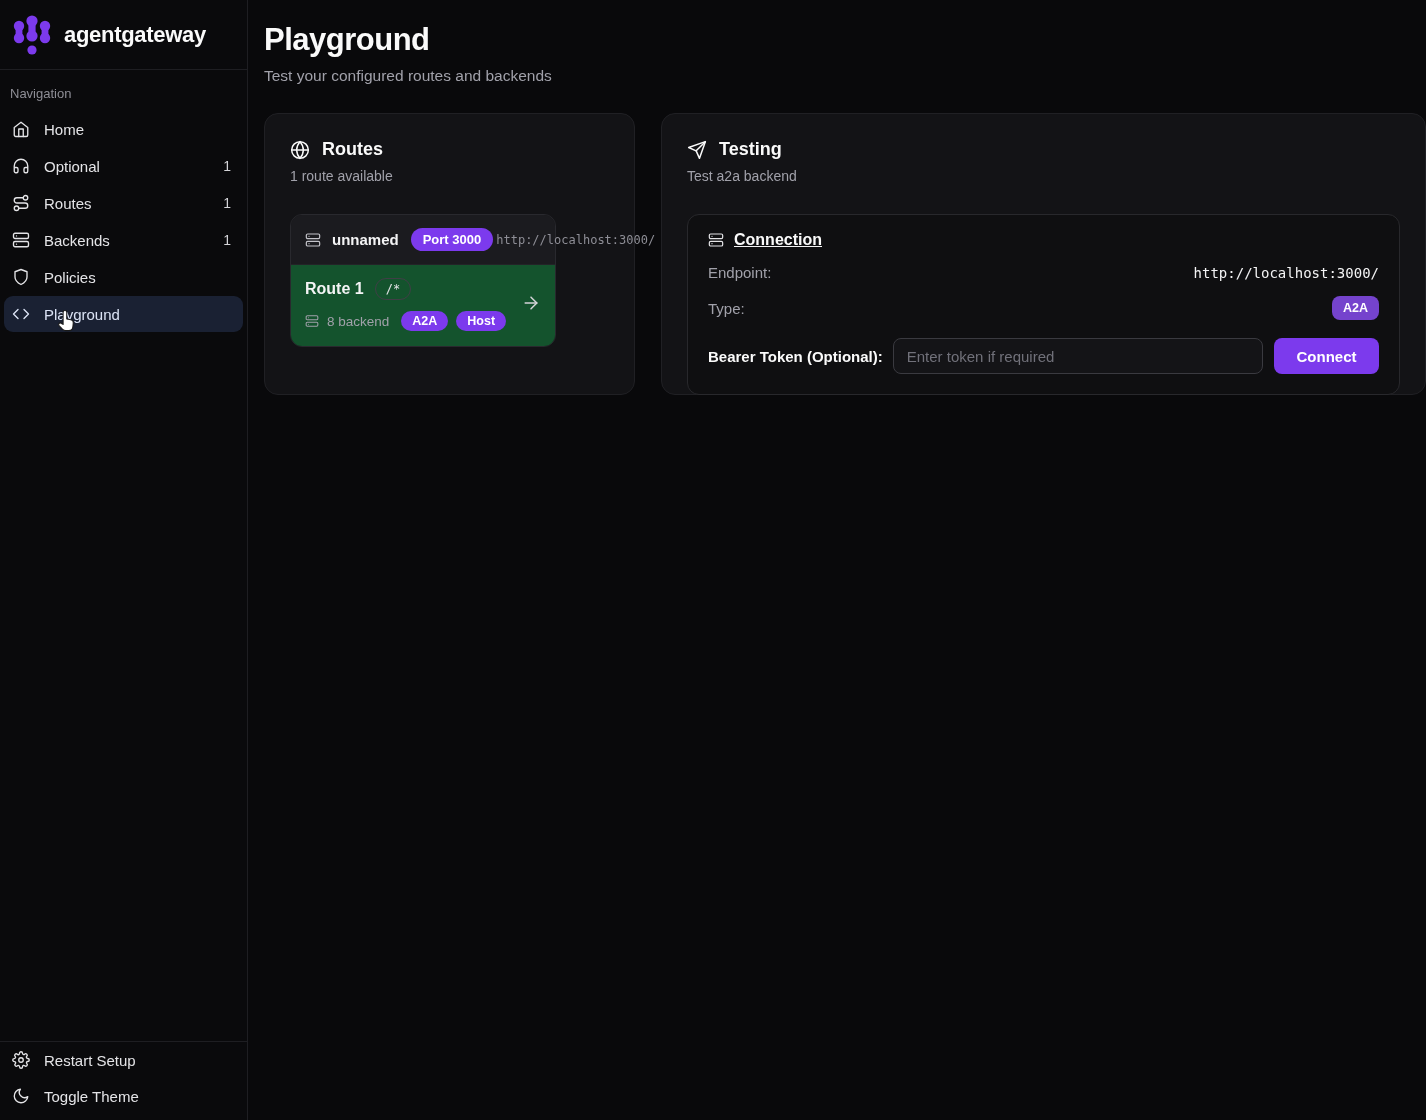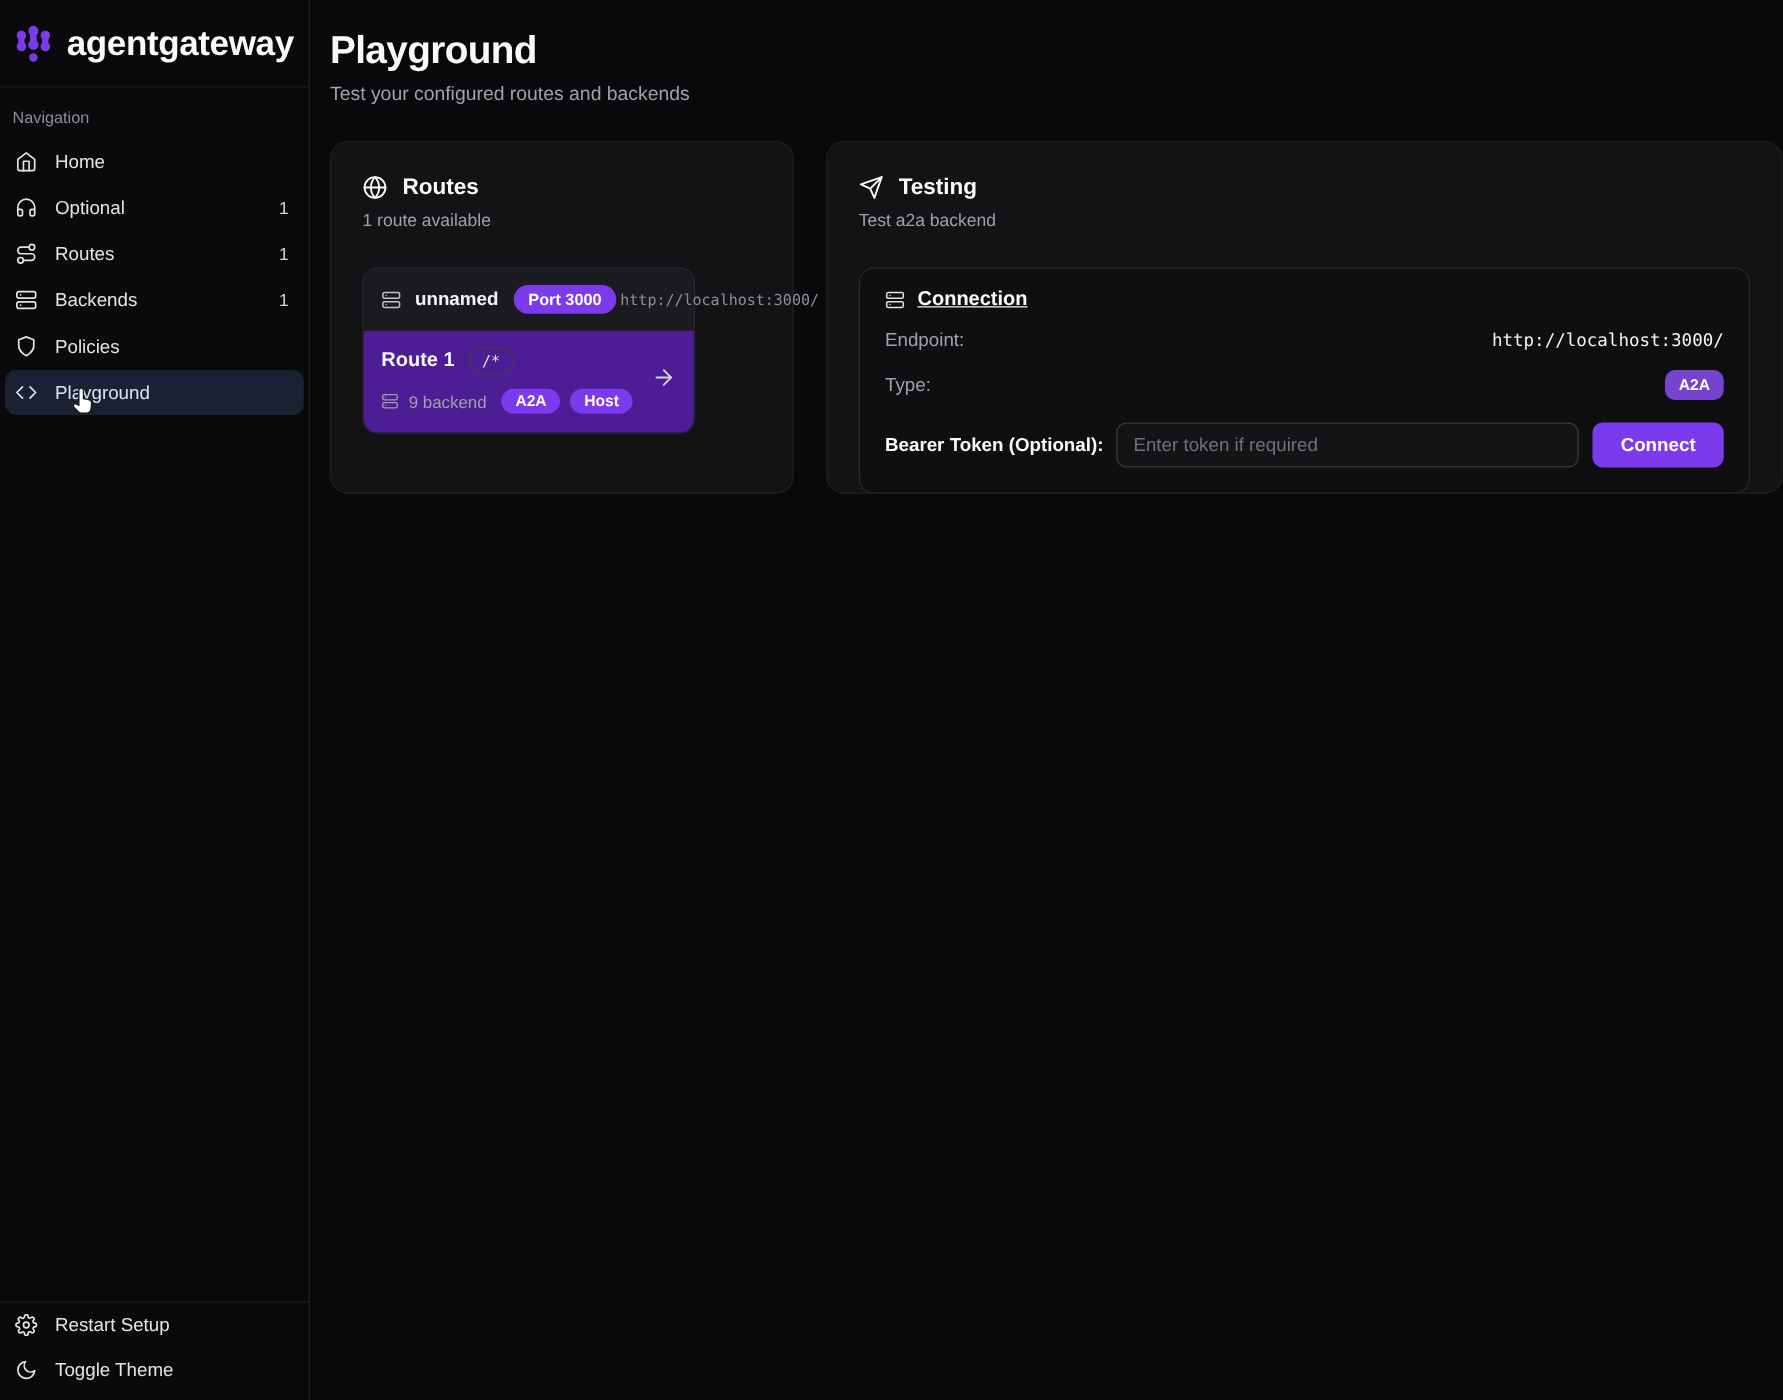--- a/index.html
+++ b/index.html
@@ -18,21 +18,21 @@
     background: #0a0a0c;
     border-right: 1px solid #1e1e22;
     display: flex; flex-direction: column;
   }
   .logo-row {
     display: flex; align-items: center; gap: 12px;
     padding: 10px 12px; height: 70px;
     border-bottom: 1px solid #1e1e22;
   }
   .logo-row svg { width: 40px; height: 46px; }
-  .app-title { font-size: 28px; font-weight: 700; letter-spacing: -0.3px; color: #fafafa; }
+  .app-title { font-size: 22px; font-weight: 700; letter-spacing: -0.3px; color: #fafafa; }
 
   .nav-section { flex: 1; padding: 10px 4px 0 4px; }
   .nav-label { font-size: 13px; color: #8e8e96; padding: 6px 6px 10px 6px; }
   .nav-item {
     display: flex; align-items: center; gap: 14px;
     height: 36px; padding: 0 12px 0 8px; margin-bottom: 1px;
     border-radius: 9px; cursor: pointer; color: #e4e4e7;
   }
   .nav-item svg { width: 18px; height: 18px; stroke: #e4e4e7; flex: none; }
   .nav-item .nav-text { font-size: 15px; flex: 1; }
@@ -73,21 +73,21 @@
     display: inline-block; background: #7c3aed; color: #fff;
     font-size: 13px; font-weight: 600; padding: 4px 12px; border-radius: 999px;
   }
   .listener-head .pill { margin-left: 12px; }
   .listener-url {
     font-family: "DejaVu Sans Mono", monospace; font-size: 12px;
     color: #8e8e96; margin-left: 3px; white-space: nowrap;
   }
   .route-row {
     display: flex; align-items: center; justify-content: space-between;
-    background: #4c1d95; border-top: 1px solid #232327;
+    background: #14532d; border-top: 1px solid #232327;
     border-radius: 0 0 11px 11px; padding: 13px 14px 15px 14px; cursor: pointer;
   }
   .route-line1 { display: flex; align-items: center; gap: 11px; }
   .route-name { font-size: 16px; font-weight: 600; color: #f4f4f5; }
   .path-pill {
     font-family: "DejaVu Sans Mono", monospace; font-size: 12px; color: #e4e4e7;
     border: 1px solid #3f3f46; border-radius: 999px; padding: 3px 10px;
   }
   .route-line2 { display: flex; align-items: center; gap: 8px; margin-top: 11px; }
   .route-line2 svg { width: 14px; height: 14px; stroke: #a1a1aa; }
@@ -263,21 +263,21 @@
                 <span class="route-name">Route 1</span>
                 <span class="path-pill">/*</span>
               </div>
               <div class="route-line2">
                 <svg viewBox="0 0 24 24" fill="none" stroke-width="1.8" stroke-linecap="round" stroke-linejoin="round">
                     <rect x="2" y="3" width="20" height="7" rx="2"></rect>
                     <rect x="2" y="14" width="20" height="7" rx="2"></rect>
                     <line x1="6" y1="6.5" x2="6.01" y2="6.5"></line>
                     <line x1="6" y1="17.5" x2="6.01" y2="17.5"></line>
                   </svg>
-                <span class="backend-count">9 backend</span>
+                <span class="backend-count">8 backend</span>
                 <span class="mini-pill">A2A</span>
                 <span class="mini-pill">Host</span>
               </div>
             </div>
             <span class="route-arrow">
               <svg viewBox="0 0 24 24" fill="none" stroke-width="1.8" stroke-linecap="round" stroke-linejoin="round">
                   <line x1="5" y1="12" x2="19" y2="12"></line>
                   <polyline points="12 5 19 12 12 19"></polyline>
                 </svg>
             </span>

